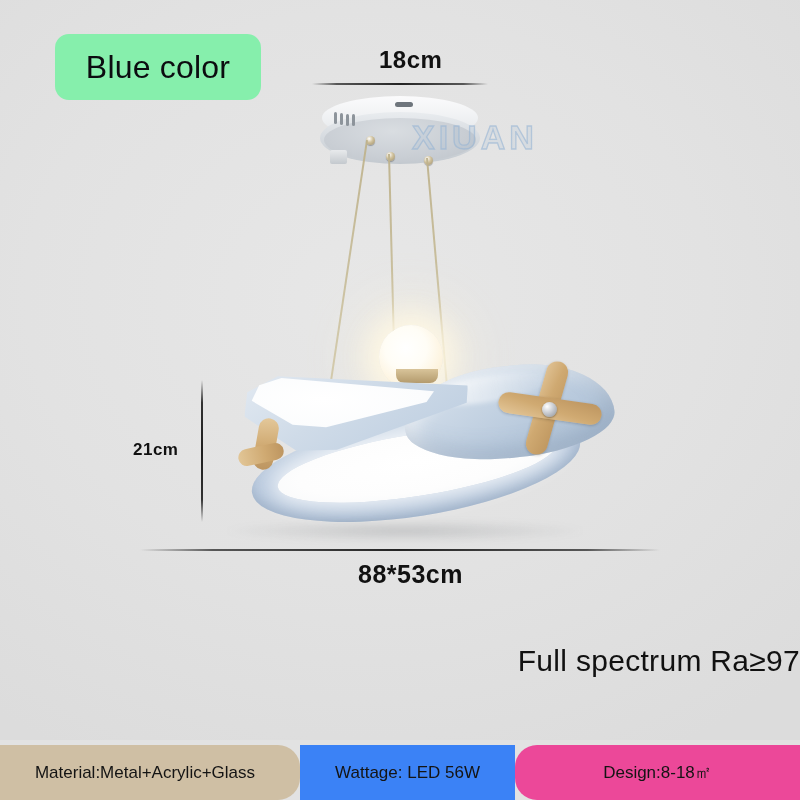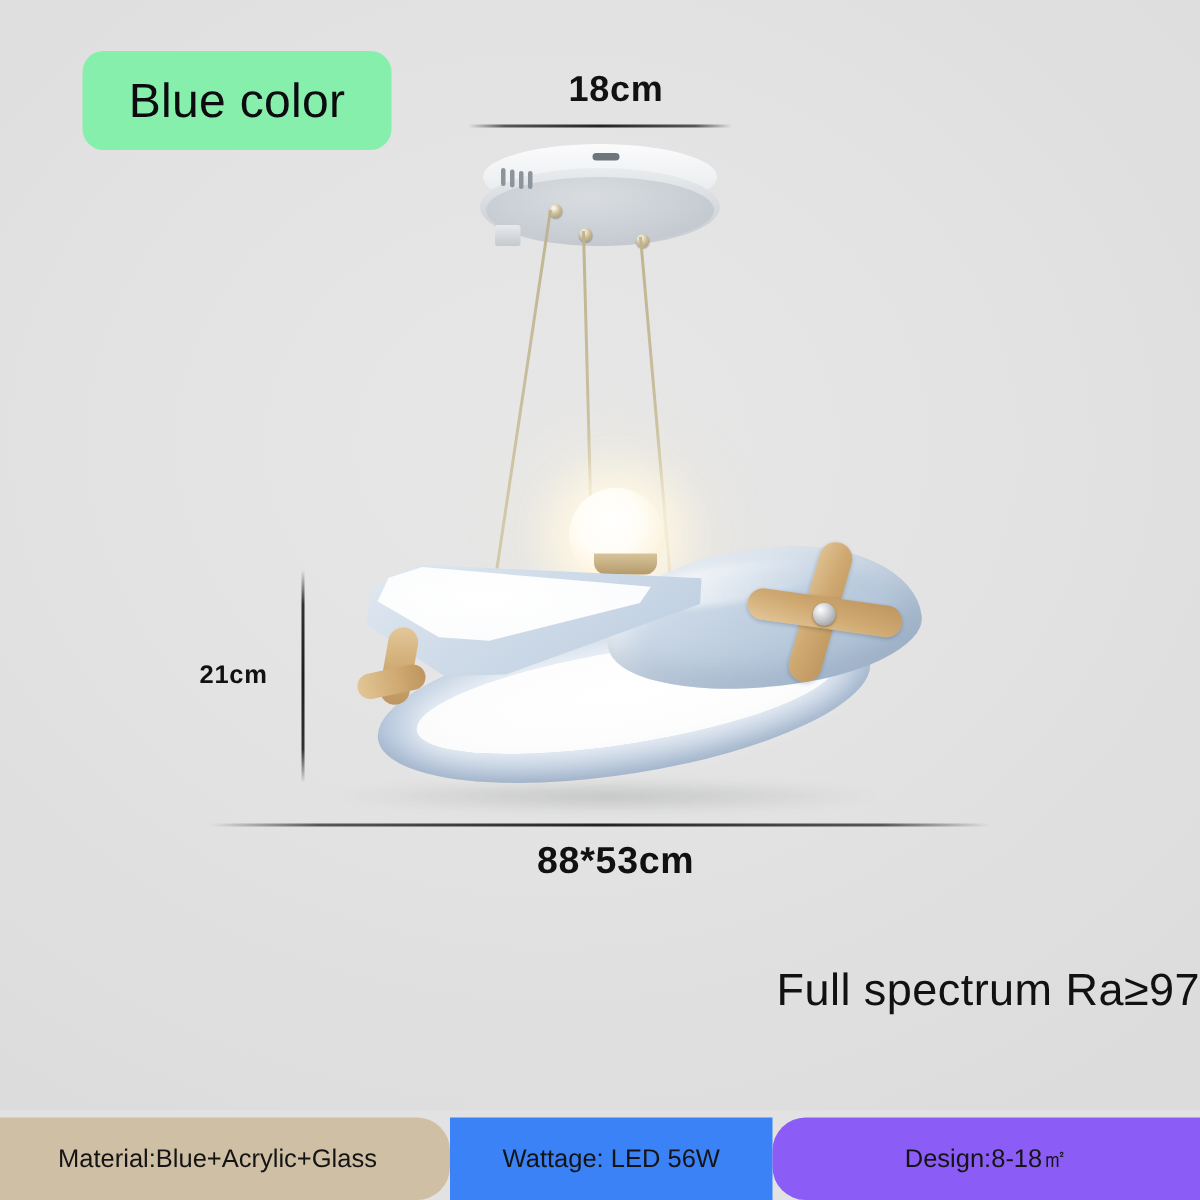--- a/index.html
+++ b/index.html
@@ -54,21 +54,21 @@
   }
 
   
   .specbar{
     position:absolute;left:0;top:745px;width:800px;height:55px;
     display:flex;align-items:stretch;
   }
   .seg{display:flex;align-items:center;justify-content:center;font-size:17px;color:#141414;white-space:nowrap;}
   .seg-1{width:300px;background:#cfbfa4;border-radius:0 22px 22px 0;}
   .seg-2{width:215px;background:#3b82f6;}
-  .seg-3{flex:1;background:#8b5cf6;border-radius:22px 0 0 22px;}
+  .seg-3{flex:1;background:#ec4899;border-radius:22px 0 0 22px;}
   .seg-1 span{padding-right:10px;}
 
   
   .lamp{position:absolute;left:0;top:0;width:800px;height:740px;}
 
   
   .canopy-wrap{position:absolute;left:312px;top:96px;width:176px;height:82px;}
   .canopy-top{
     position:absolute;left:10px;top:0;width:156px;height:44px;
     background:linear-gradient(to bottom,#fbfbfc 0%,#eef0f2 55%,#dfe2e6 100%);
@@ -265,40 +265,41 @@
         <div class="prop-blade2"></div>
         <div class="prop-hub"></div>
       </div>
 
       <div class="tail-b"></div>
       <div class="tail-a"></div>
     </div>
 
     <div class="plane-shadow"></div>
 
+    <div class="watermark">XIUAN</div>
   </div>
 
   <div class="badge">
     <span>Blue color</span>
   </div>
 
   <div class="rule-h rule-top"></div>
   <div class="dim dim-top">18cm</div>
 
   <div class="rule-v"></div>
   <div class="dim dim-left">21cm</div>
 
   <div class="rule-h rule-bottom"></div>
   <div class="dim dim-bottom">88*53cm</div>
 
   <div class="headline">Full spectrum Ra≥97</div>
 
   <div class="specbar">
     <div class="seg seg-1">
-      <span>Material:Blue+Acrylic+Glass</span>
+      <span>Material:Metal+Acrylic+Glass</span>
     </div>
     <div class="seg seg-2">
       <span>Wattage: LED 56W</span>
     </div>
     <div class="seg seg-3">
       <span>Design:8-18㎡</span>
     </div>
   </div>
 
 </div>

